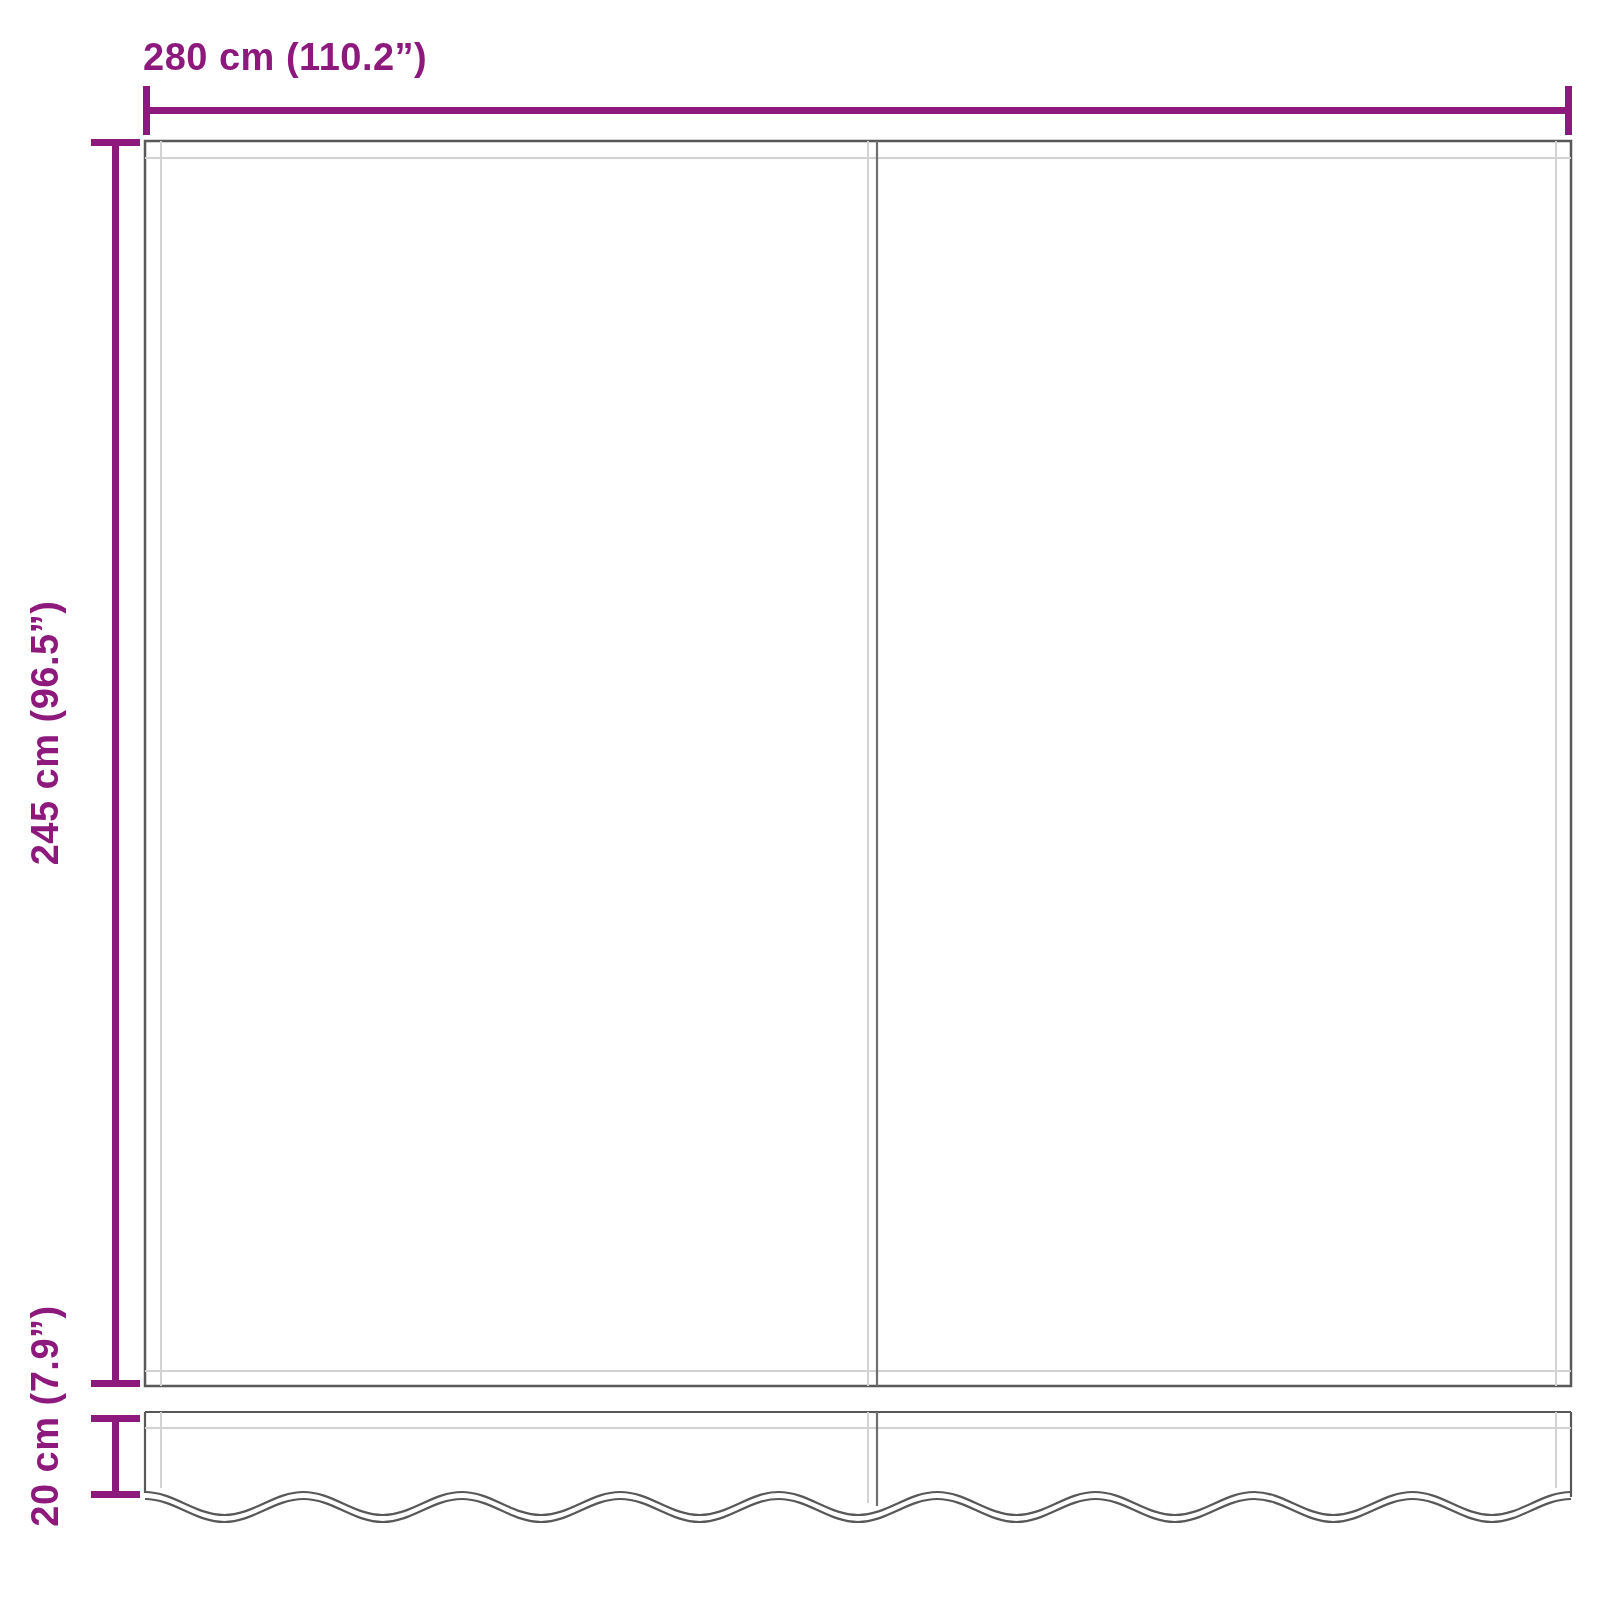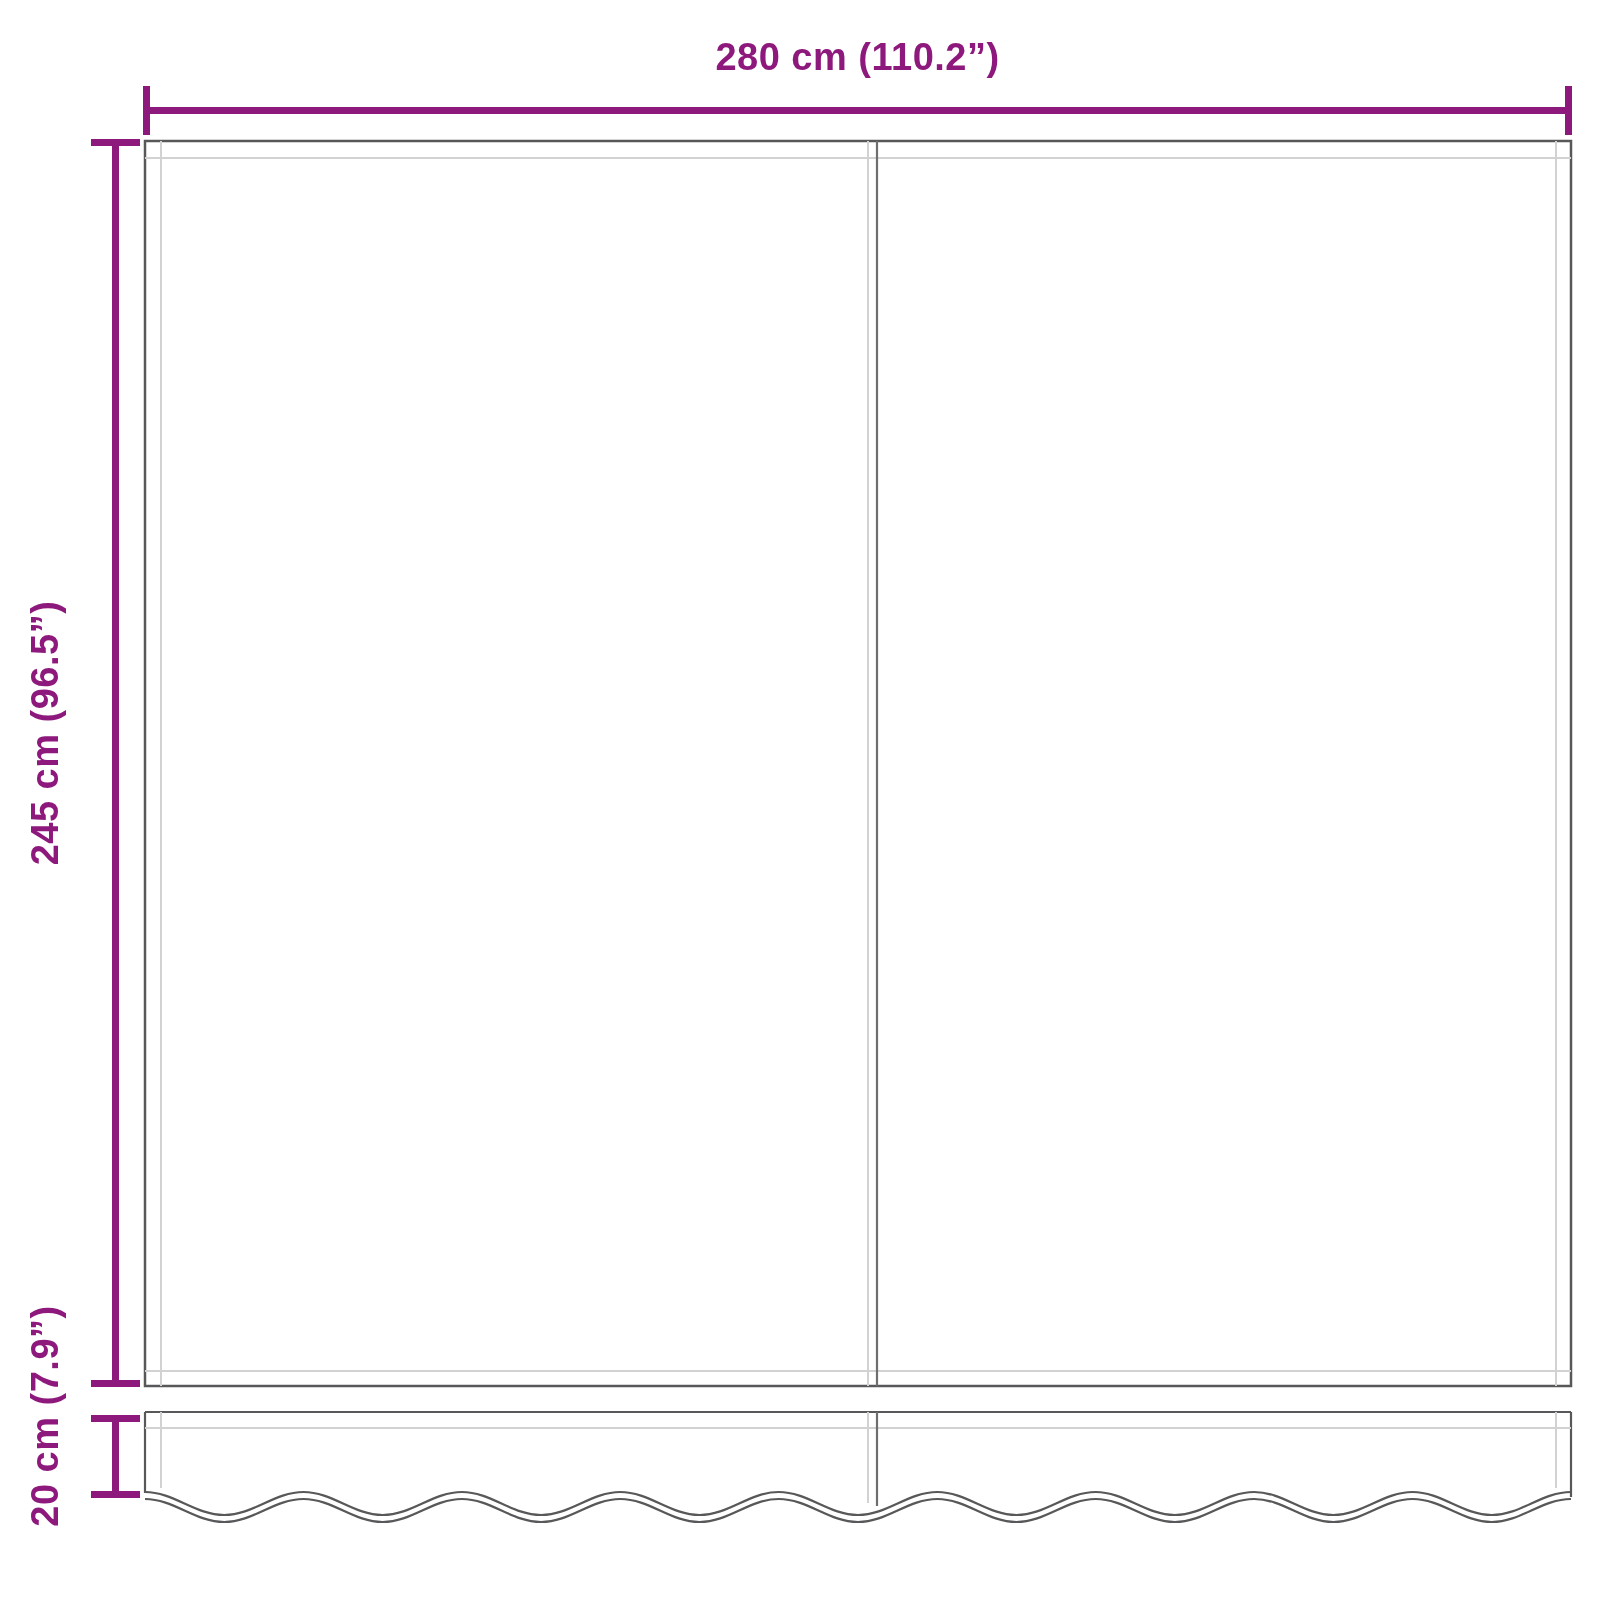--- a/index.html
+++ b/index.html
@@ -30,21 +30,20 @@
   .dim-label {
     position: absolute;
     color: var(--accent);
     font-weight: bold;
     font-size: 38px;
     letter-spacing: 0.5px;
     white-space: nowrap;
   }
   .dim-label-top {
     left: 143px; top: 36px; width: 1429px;
-    text-align: center;
   }
   .dim-label-rotated {
     transform: translate(-50%, -50%) rotate(-90deg);
   }
   .dim-label-height { left: 45px; top: 733px; }
   .dim-label-valance { left: 45px; top: 1416px; }
 </style>
 </head>
 <body>
 

